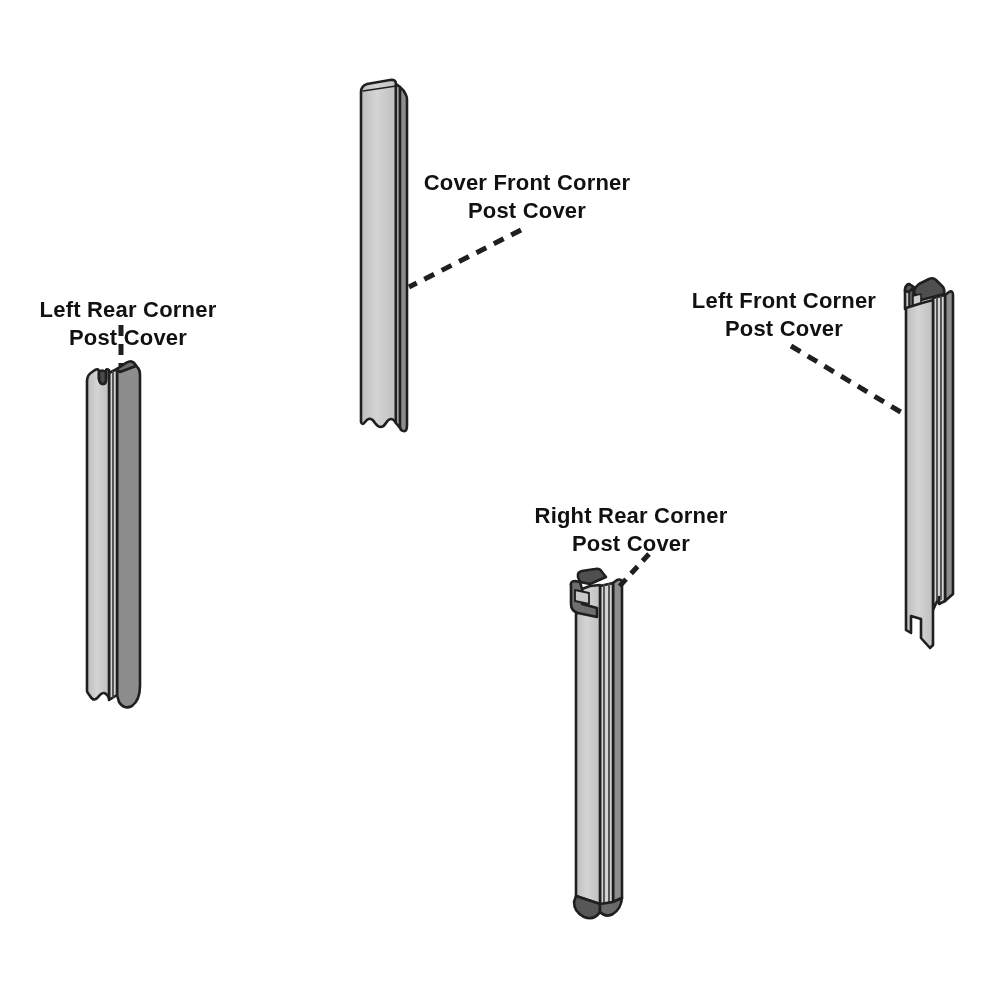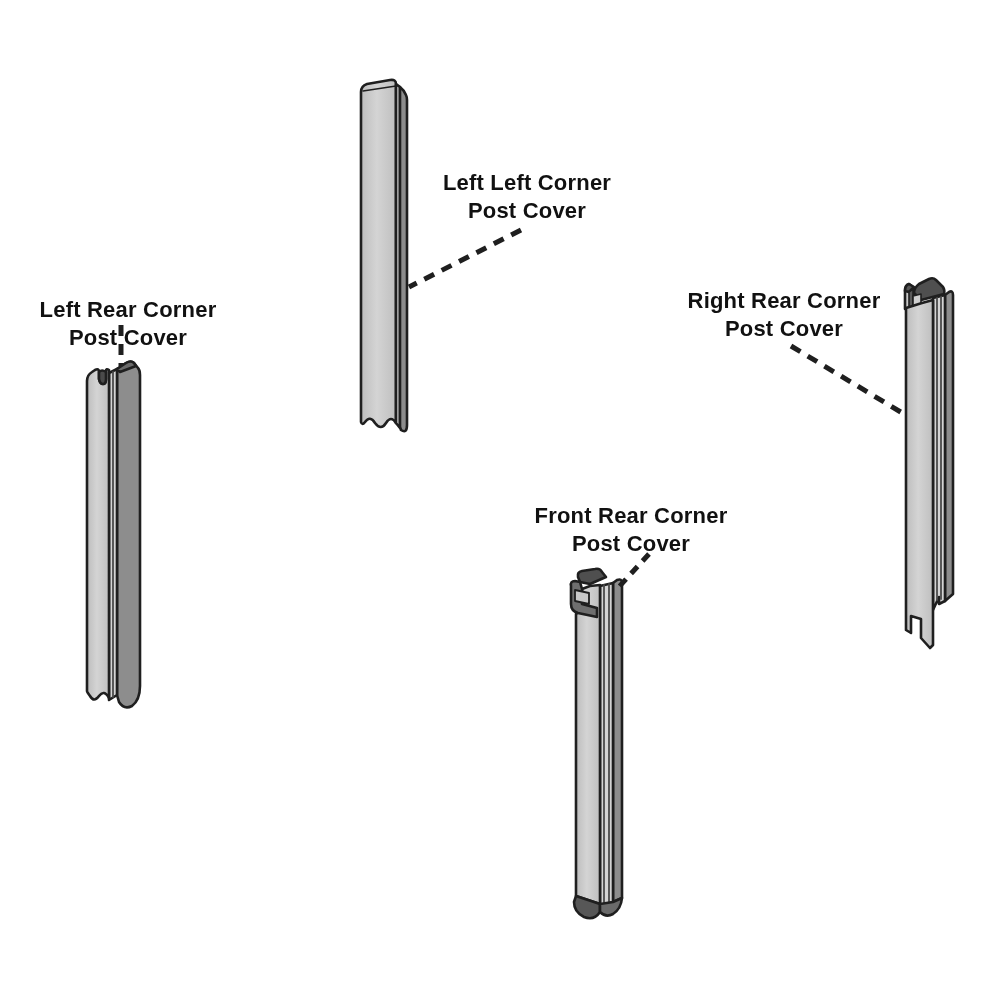--- a/index.html
+++ b/index.html
@@ -86,27 +86,27 @@
       <line x1="649" y1="554" x2="617" y2="589" stroke-dasharray="9.5 7.5"></line>
     </g>
   </svg>
 
   <div class="part-label" style="left:18px;top:269px;width:220px;margin-top:27px;">
     <span>Left Rear Corner</span>
     <span>Post Cover</span>
   </div>
 
   <div class="part-label" style="left:417px;top:169px;width:220px;">
-    <span>Left Left Corner</span>
+    <span>Cover Front Corner</span>
     <span>Post Cover</span>
   </div>
 
   <div class="part-label" style="left:672px;top:287px;width:224px;">
-    <span>Right Rear Corner</span>
+    <span>Left Front Corner</span>
     <span>Post Cover</span>
   </div>
 
   <div class="part-label" style="left:519px;top:502px;width:224px;">
-    <span>Front Rear Corner</span>
+    <span>Right Rear Corner</span>
     <span>Post Cover</span>
   </div>
 
 </div>
 
 </body></html>

